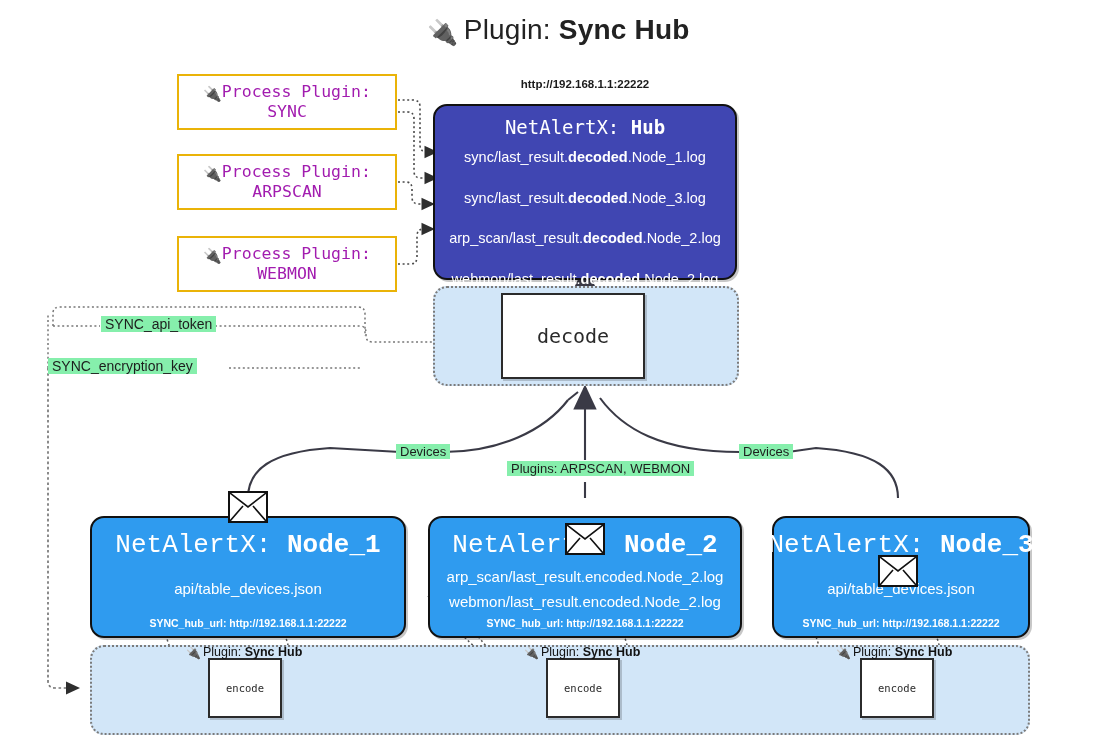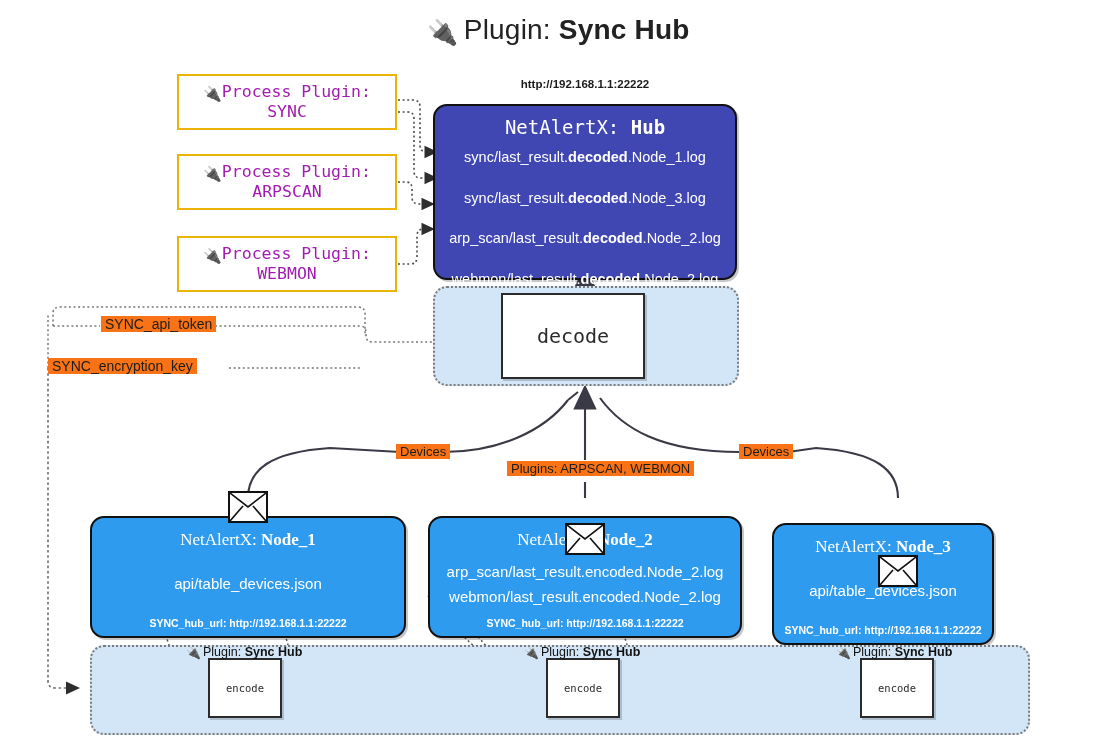--- a/index.html
+++ b/index.html
@@ -117,22 +117,22 @@
     background: #2F9BEF;
     border: 2.5px solid #111111;
     border-radius: 14px;
     color: #ffffff;
     display: flex; flex-direction: column;
     align-items: center;
     padding-top: 12px;
     box-shadow: 2px 2px 0 rgba(0,0,0,0.22);
   }
   .nodebox .node-title {
-    font-family: Liberation Serif, serif;
-    font-size: 17px;
+    font-family: Liberation Mono, monospace;
+    font-size: 26px;
     white-space: nowrap;
   }
   .nodebox .node-title .b { font-weight: bold; }
   .nodebox .node-lines {
     flex: 1;
     display: flex; flex-direction: column;
     align-items: center; justify-content: center;
     gap: 4px; width: 100%;
   }
   .nodebox .node-line {
@@ -162,21 +162,21 @@
     z-index: 4;
   }
   .plugin-cap .plug { font-size: 12px; margin-right: 2px; vertical-align: -1px; }
   .plugin-cap .b { font-weight: bold; }
 
   
   .edge-label {
     position: absolute;
     font-size: 13px;
     color: #1d1d1d;
-    background: #f97316;
+    background: #86efac;
     padding: 0 4px;
     white-space: nowrap;
     z-index: 2;
   }
   .edge-label.key { font-size: 14px; }
 </style>
 </head>
 <body>
 
 <div id="stage">
@@ -327,21 +327,21 @@
       <span>NetAlertX:</span>
       <span class="b">Node_2</span>
     </div>
     <div class="node-lines">
       <div class="node-line">arp_scan/last_result.encoded.Node_2.log</div>
       <div class="node-line">webmon/last_result.encoded.Node_2.log</div>
     </div>
     <div class="node-foot">SYNC_hub_url: http://192.168.1.1:22222</div>
   </div>
 
-  <div class="node nodebox" style="left:772px; top:516px; width:222px; height:122px;margin-top:7px;">
+  <div class="node nodebox" style="left:772px; top:516px; width:258px; height:122px;">
     <div class="node-title">
       <span>NetAlertX:</span>
       <span class="b">Node_3</span>
     </div>
     <div class="node-lines">
       <div class="node-line">api/table_devices.json</div>
     </div>
     <div class="node-foot">SYNC_hub_url: http://192.168.1.1:22222</div>
   </div>
 

